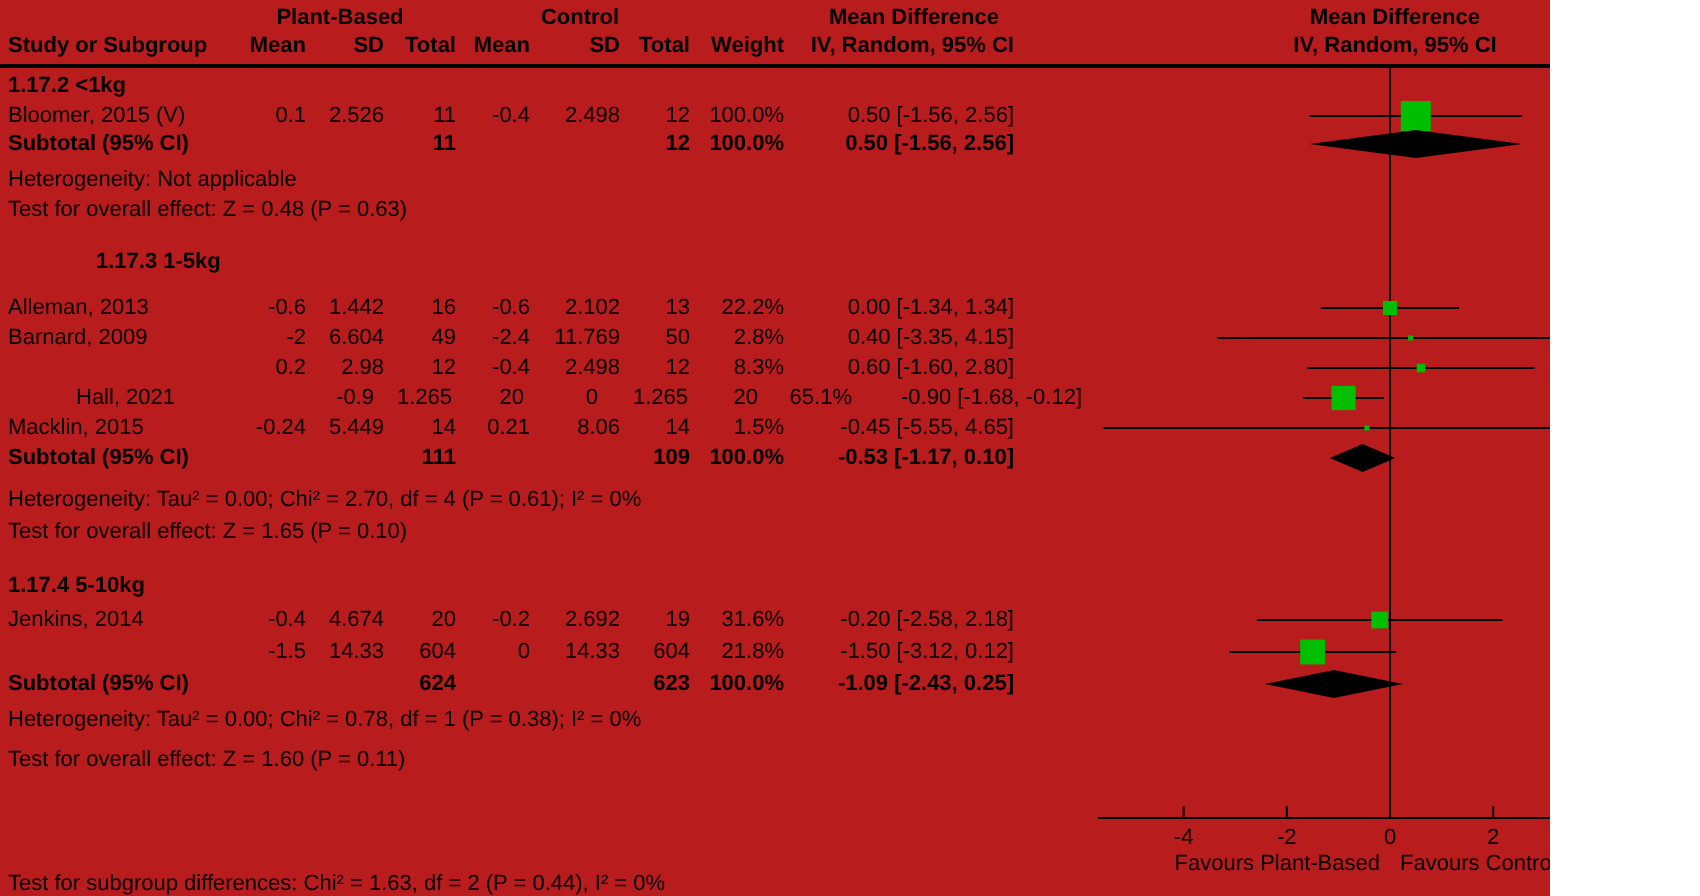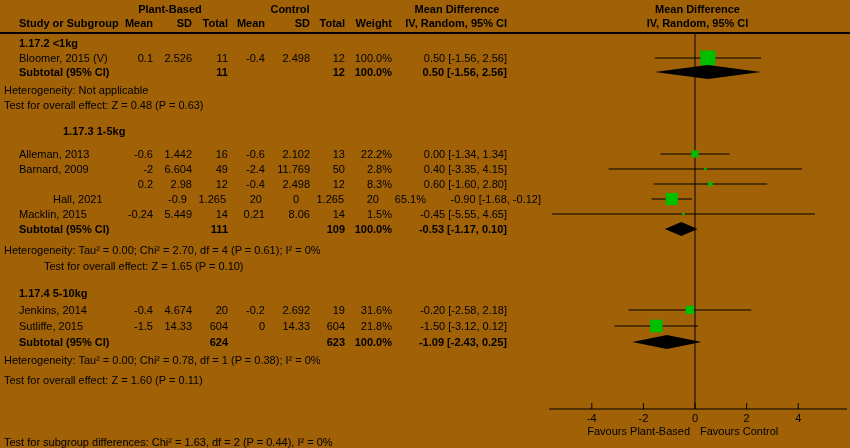--- a/index.html
+++ b/index.html
@@ -1,21 +1,21 @@
 <!DOCTYPE html>
 <html><head>
 <meta charset="utf-8">
 <style>
   html,body{margin:0;padding:0;background:#fff;}
-  #canvas{position:relative;width:850px;height:448px;background:#a16207;
+  #canvas{position:relative;width:775px;height:448px;background:#b91c1c;
     font-family:"Liberation Sans",sans-serif;font-size:11px;color:#000;overflow:hidden;}
   .b{font-weight:bold;}
   .row{position:absolute;left:0;width:545px;height:13px;line-height:13px;white-space:nowrap;}
   .cell{position:absolute;top:0;text-align:right;}
-  .c-study{left:19px;width:215px;text-align:left;}
+  .c-study{left:4px;width:215px;text-align:left;}
   .c0{right:392px;width:50px;}
   .c1{right:353px;width:50px;}
   .c2{right:317px;width:42px;}
   .c3{right:280px;width:50px;}
   .c4{right:235px;width:54px;}
   .c5{right:200px;width:42px;}
   .c6{right:153px;width:54px;}
   .c7{right:38px;width:138px;}
   .note{position:absolute;left:4px;height:13px;line-height:13px;white-space:nowrap;}
   .plot-hdr{position:absolute;left:545px;width:305px;height:13px;line-height:13px;
@@ -141,37 +141,36 @@
         <span class="cell c0"></span>
         <span class="cell c1"></span>
         <span class="cell c2">111</span>
         <span class="cell c3"></span>
         <span class="cell c4"></span>
         <span class="cell c5">109</span>
         <span class="cell c6">100.0%</span>
         <span class="cell c7">-0.53 [-1.17, 0.10]</span>
       </div>
       <div class="note" style="top: 244px;">Heterogeneity: Tau² = 0.00; Chi² = 2.70, df = 4 (P = 0.61); I² = 0%</div>
-      <div class="note" style="top: 260px; margin-left: 40px;">Test for overall effect: Z = 1.65 (P = 0.10)</div>
+      <div class="note" style="top: 260px;">Test for overall effect: Z = 1.65 (P = 0.10)</div>
       <div class="row" style="top: 287px;">
         <span class="cell c-study b">1.17.4 5-10kg</span>
       </div>
       <div class="row" style="top: 304px;">
         <span class="cell c-study">Jenkins, 2014</span>
         <span class="cell c0">-0.4</span>
         <span class="cell c1">4.674</span>
         <span class="cell c2">20</span>
         <span class="cell c3">-0.2</span>
         <span class="cell c4">2.692</span>
         <span class="cell c5">19</span>
         <span class="cell c6">31.6%</span>
         <span class="cell c7">-0.20 [-2.58, 2.18]</span>
       </div>
       <div class="row" style="top: 320px;">
-        <span class="cell c-study">Sutliffe, 2015</span>
         <span class="cell c0">-1.5</span>
         <span class="cell c1">14.33</span>
         <span class="cell c2">604</span>
         <span class="cell c3">0</span>
         <span class="cell c4">14.33</span>
         <span class="cell c5">604</span>
         <span class="cell c6">21.8%</span>
         <span class="cell c7">-1.50 [-3.12, 0.12]</span>
       </div>
       <div class="row b" style="top: 336px;">

